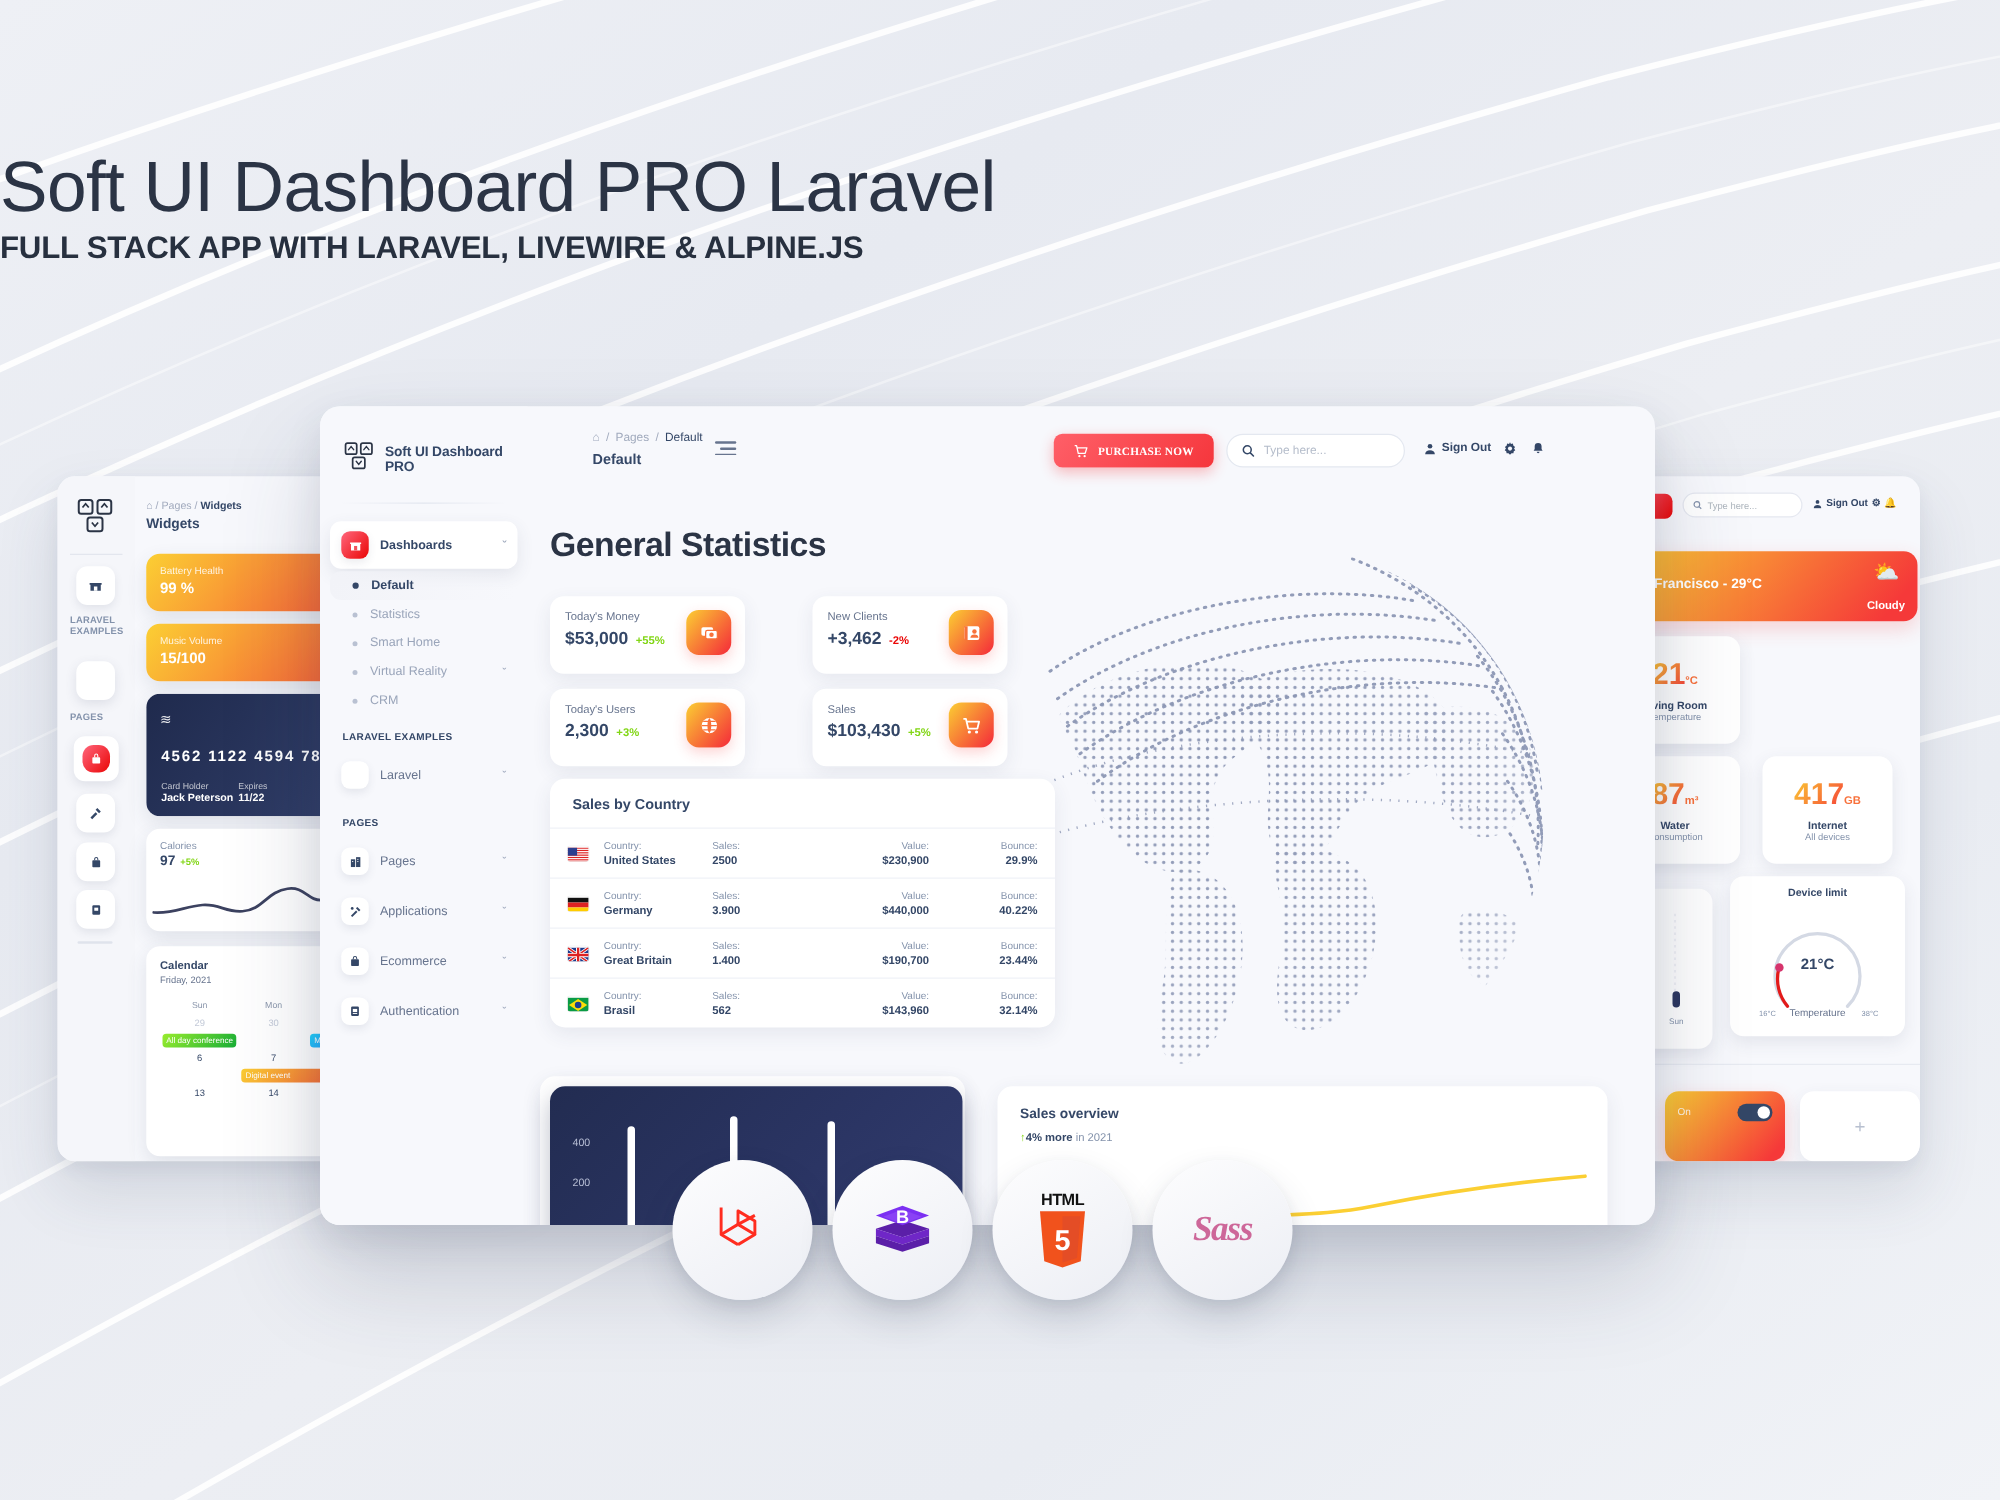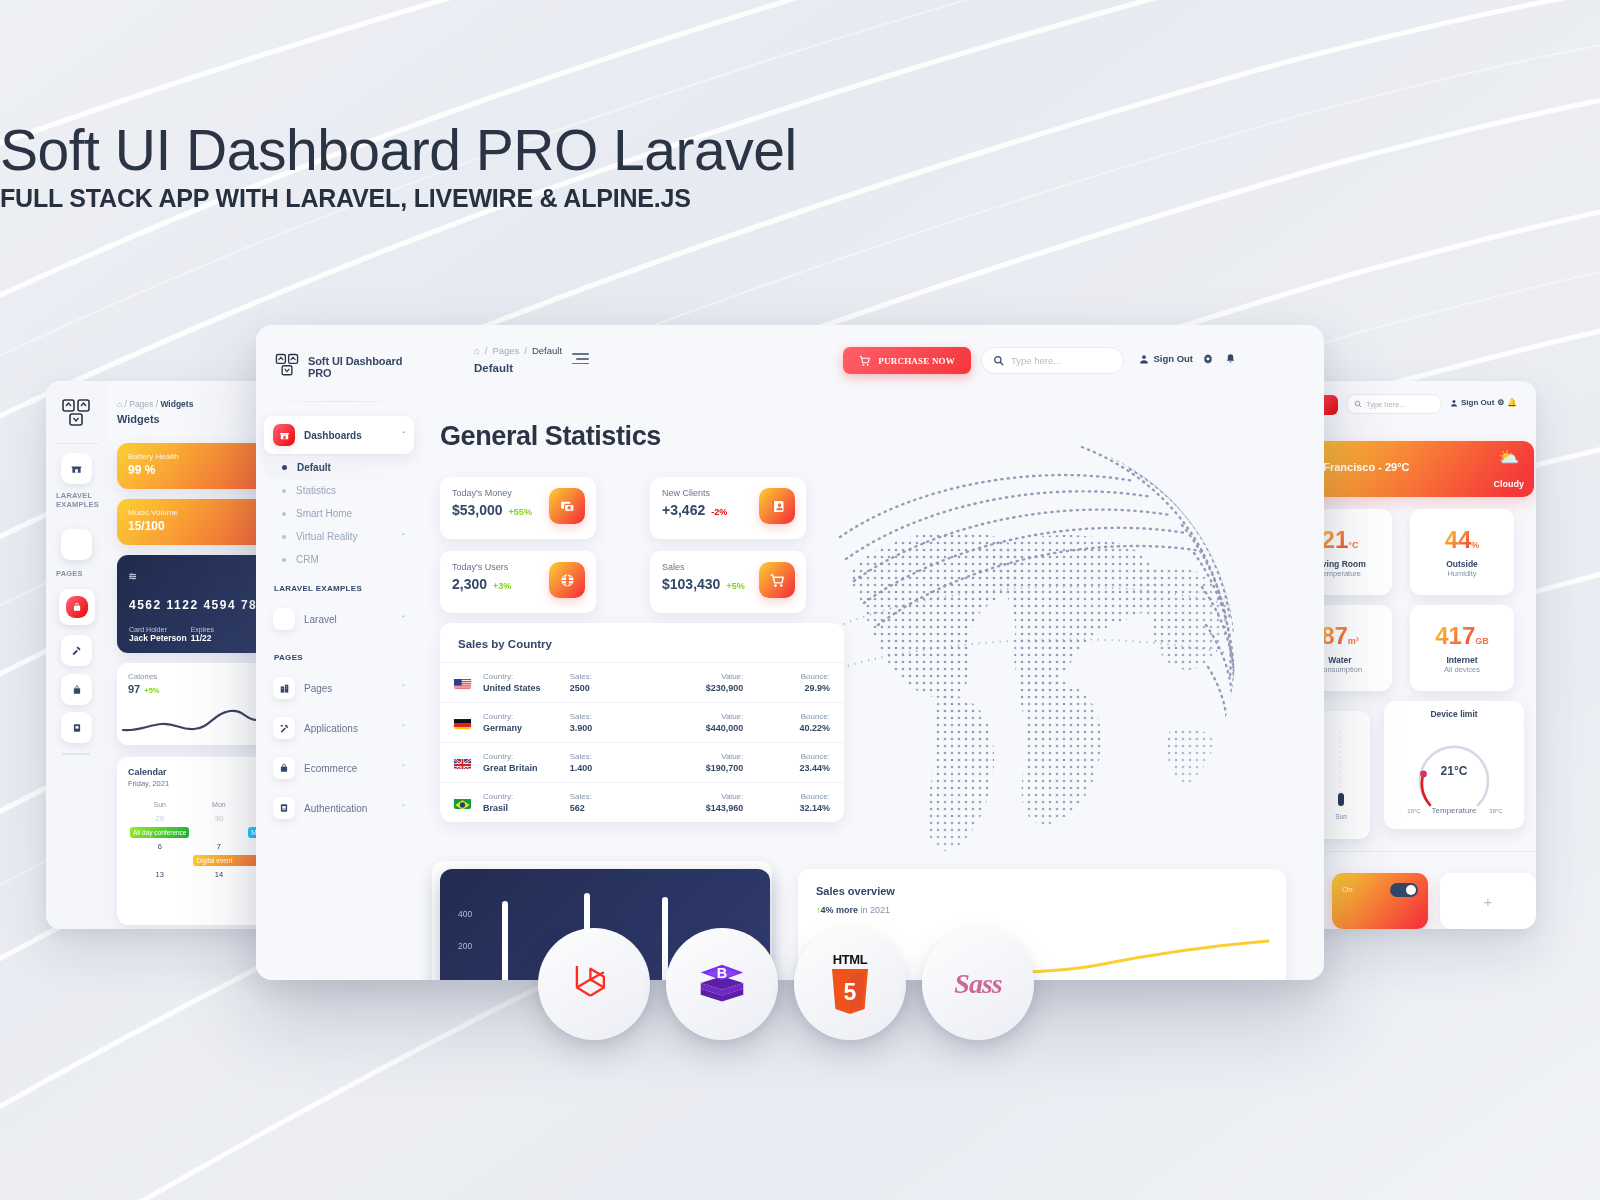--- a/index.html
+++ b/index.html
@@ -443,25 +443,20 @@
     <div class="c">San Francisco - 29°C</div>
     <div class="cl">Cloudy</div>
     <div style="position:absolute; right:14px; top:6px; font-size:17px;">⛅</div>
   </div>
 
   <div class="bgr-tile" style="left:0; top:128px;">
     <div><span class="big">21</span><span class="unit">°C</span></div>
     <div class="n">Living Room</div>
     <div class="s">Temperature</div>
   </div>
-  <div class="bgr-tile" style="left:122px; top:128px;">
-    <div><span class="big">44</span><span class="unit">%</span></div>
-    <div class="n">Outside</div>
-    <div class="s">Humidity</div>
-  </div>
   <div class="bgr-tile" style="left:0; top:224px;">
     <div><span class="big">87</span><span class="unit">m³</span></div>
     <div class="n">Water</div>
     <div class="s">Consumption</div>
   </div>
   <div class="bgr-tile" style="left:122px; top:224px;">
     <div><span class="big">417</span><span class="unit">GB</span></div>
     <div class="n">Internet</div>
     <div class="s">All devices</div>
   </div>

